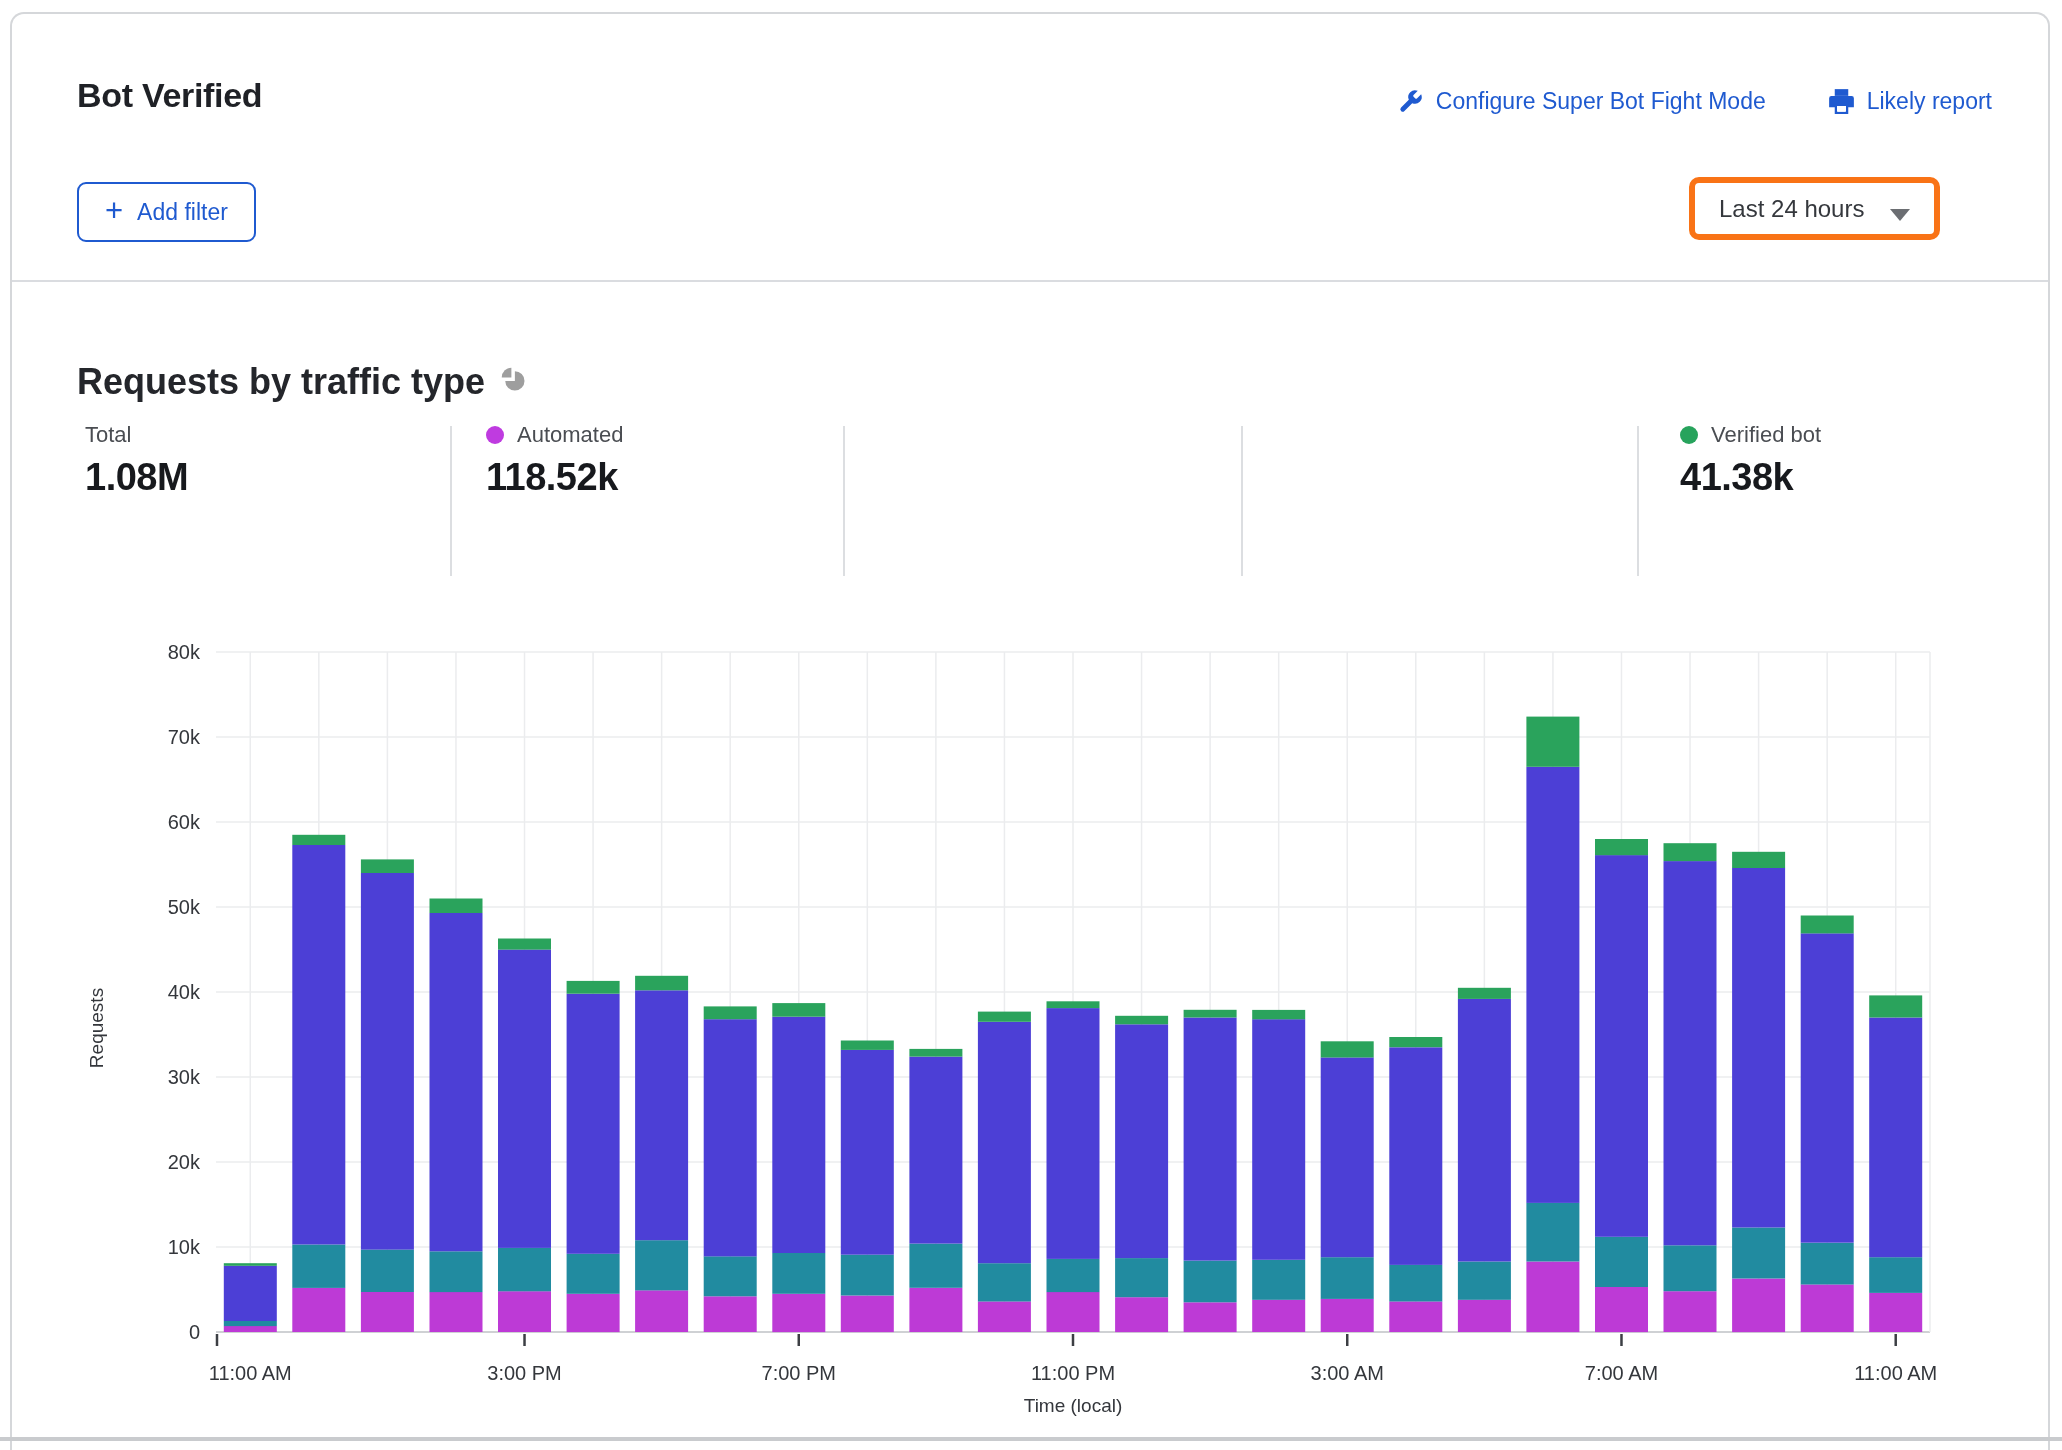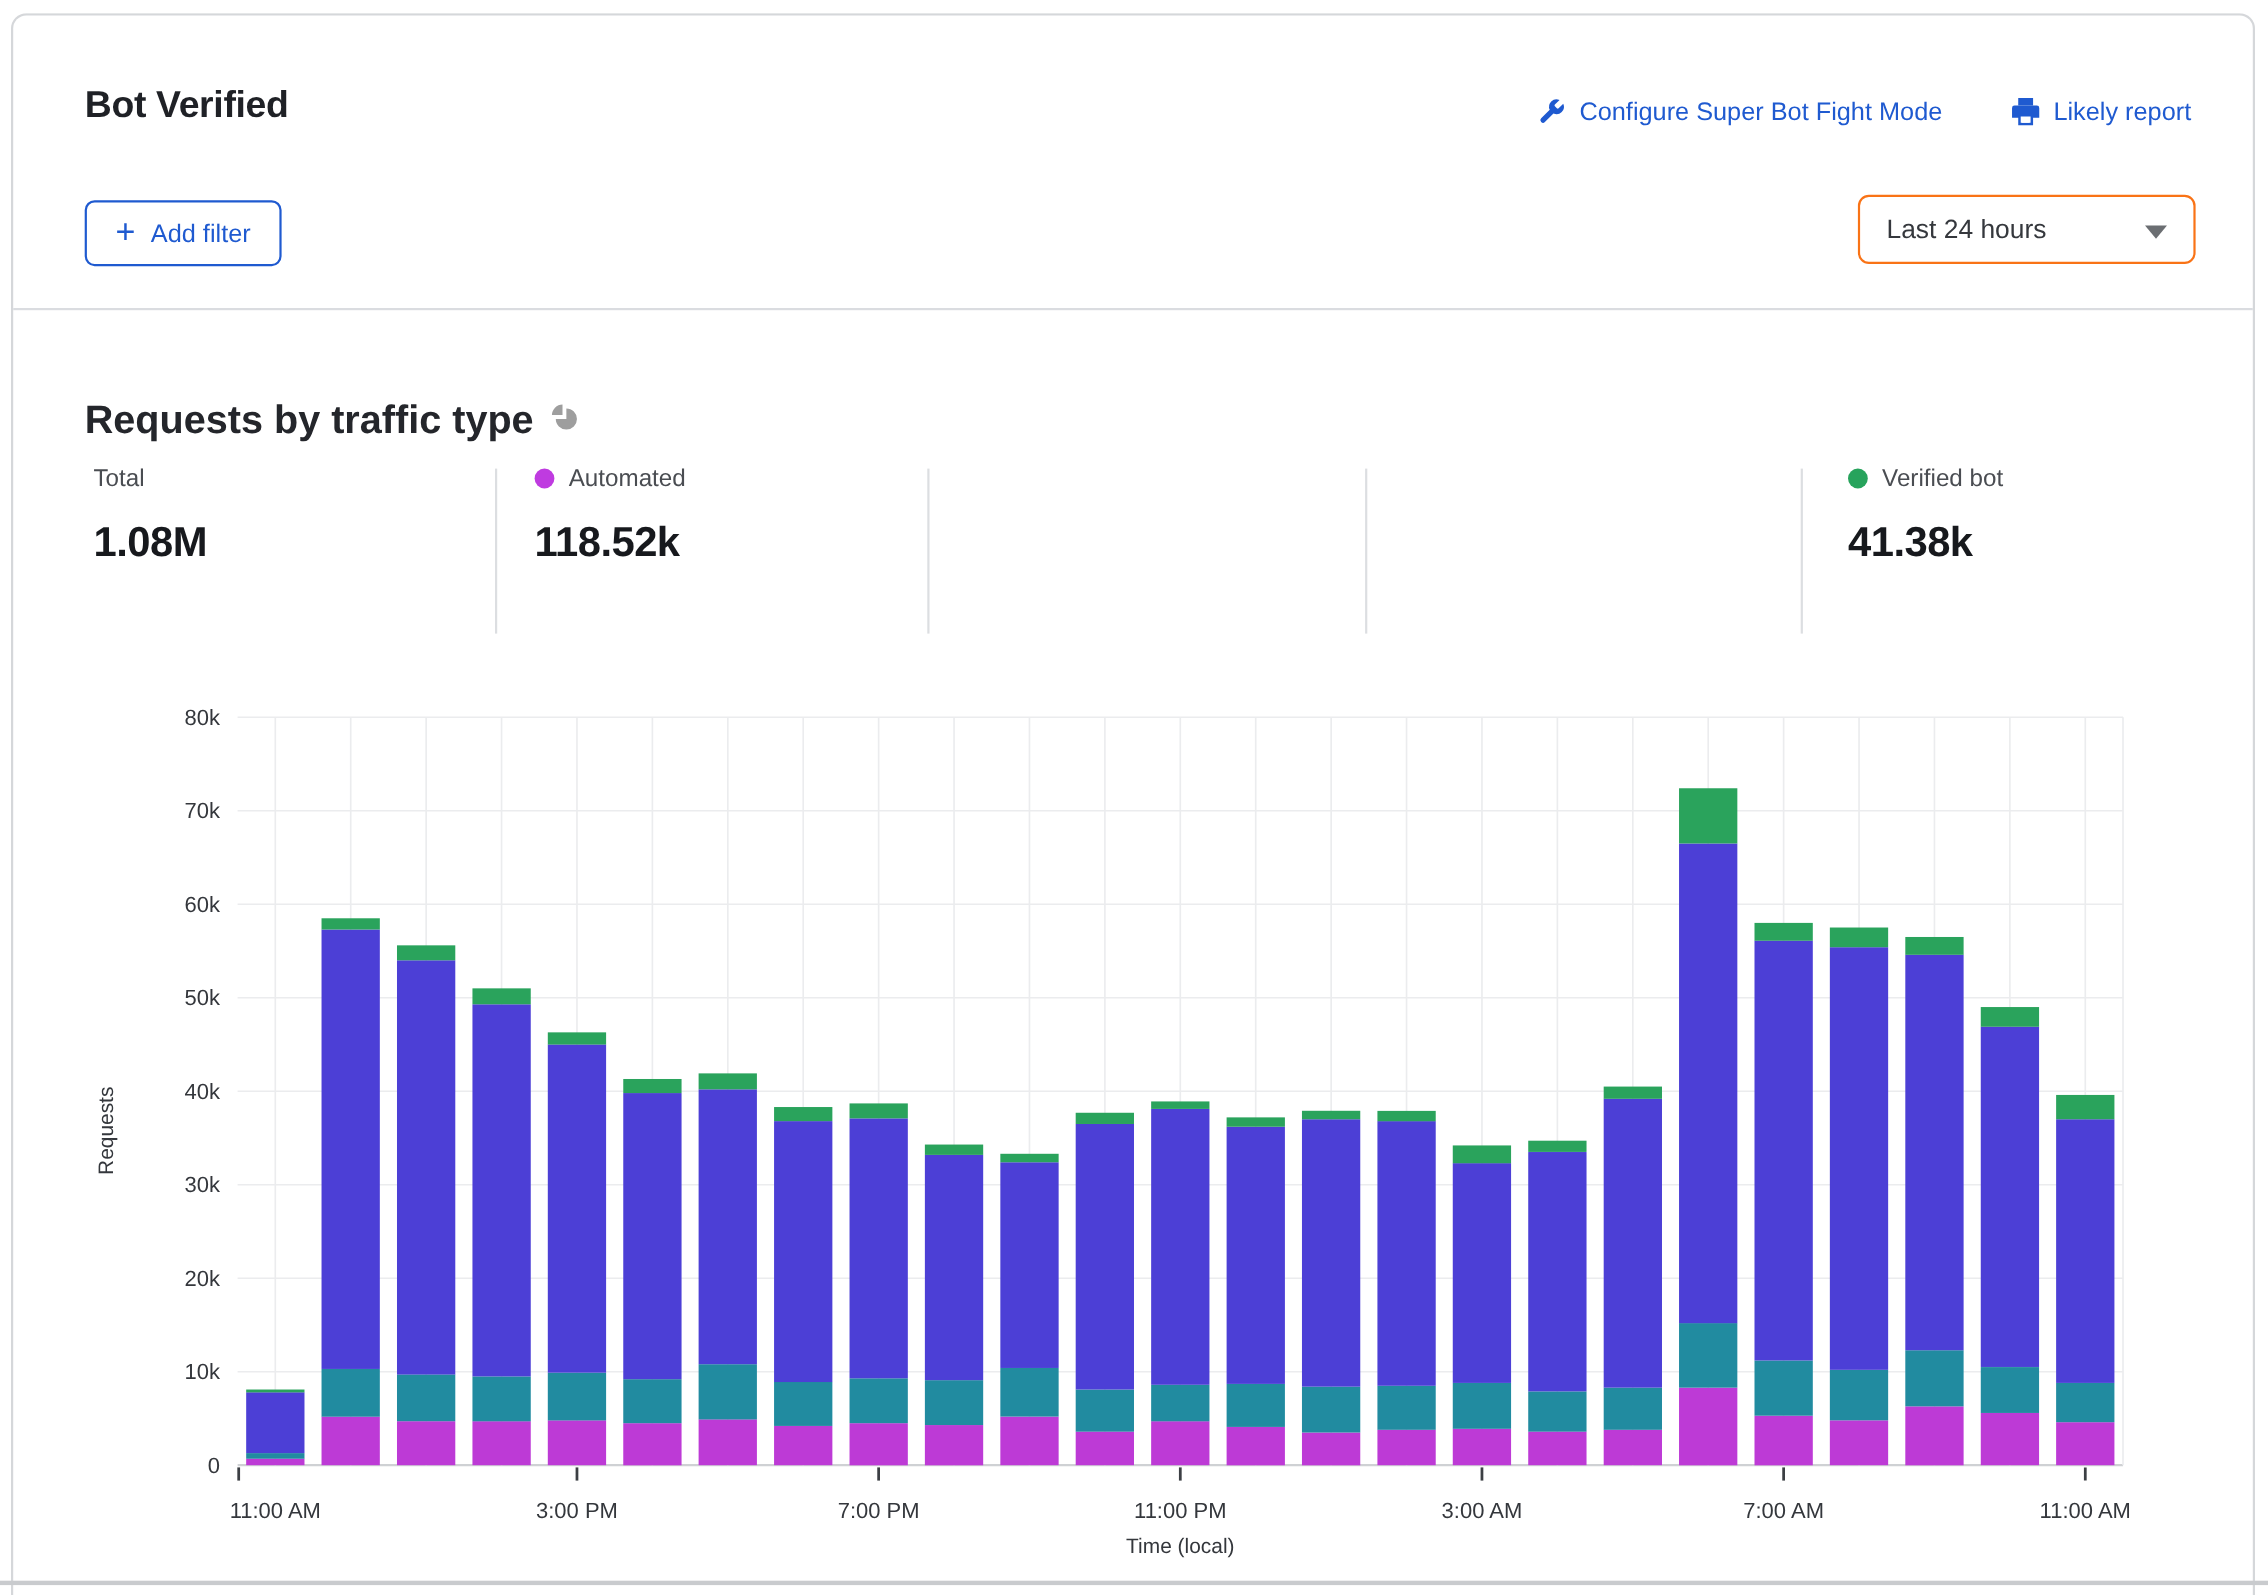--- a/index.html
+++ b/index.html
@@ -13,37 +13,37 @@
   .header-links { position:absolute; top:74px; right:56px; display:flex; gap:62px;
                   align-items:center; }
   .hlink { display:flex; align-items:center; gap:12px; color:#1f5ad0; font-size:23px;
            cursor:pointer; text-decoration:none; }
   .hlink svg { display:block; }
   .add-filter { position:absolute; left:65px; top:168px; height:60px; padding:0 26px;
                 display:flex; align-items:center; gap:14px; background:#fff;
                 border:2.5px solid #1f5ad0; border-radius:9px; color:#1f5ad0;
                 font-size:23px; cursor:pointer; font-family:inherit; }
   .add-filter .plus { font-size:31px; font-weight:400; line-height:1; margin-top:-3px; }
-  .dropdown { position:absolute; left:1677px; top:163px; width:307px; height:63px;
-              background:#fff; border:2px solid #f97316; border-radius:10px;
+  .dropdown { position:absolute; left:1677px; top:163px; width:251px; height:63px;
+              background:#fff; border:6px solid #f97316; border-radius:10px;
               display:flex; align-items:center; padding-left:24px; font-size:24px;
               color:#35383d; cursor:pointer; }
   .caret { position:absolute; right:24px; top:26px; width:0; height:0;
            border-left:10px solid transparent; border-right:10px solid transparent;
            border-top:12px solid #6b6e72; }
   .header-divider { position:absolute; left:0; right:0; top:266px; height:2px;
                     background:#dadce0; }
   .section-heading-row { position:absolute; left:65px; top:347px; display:flex;
                          align-items:center; gap:15px; }
   .section-heading { font-size:36px; font-weight:700; color:#24262b; }
   .stat-col { position:absolute; top:408px; }
   .stat-label-row { display:flex; align-items:center; gap:13px; }
   .stat-dot { width:18px; height:18px; border-radius:50%; }
   .stat-label { font-size:22px; color:#4a4d52; }
-  .stat-value { margin-top:24px; font-size:38px; font-weight:700; color:#17191d;
+  .stat-value { margin-top:8px; font-size:38px; font-weight:700; color:#17191d;
                 letter-spacing:-0.5px; }
   .stat-divider { position:absolute; top:412px; width:2px; height:150px; background:#dcdee1; }
   #chart { position:absolute; left:0; top:0; width:2062px; height:1450px;
            pointer-events:none; }
   #chart rect { pointer-events:auto; }
   .ytick, .xtick { font-size:20px; fill:#34373c; }
   .axis-title { font-size:19px; fill:#34373c; }
   .bottom-divider { position:absolute; left:0; top:1437px; width:2062px; height:4px;
                     background:#c9cbce; }
 </style>

